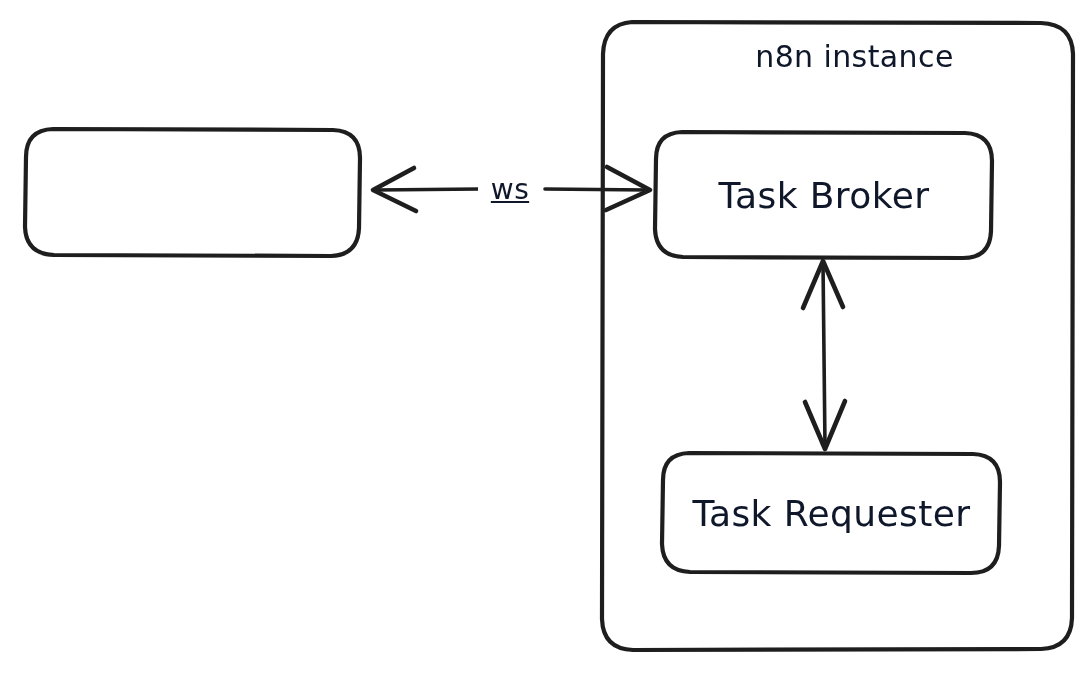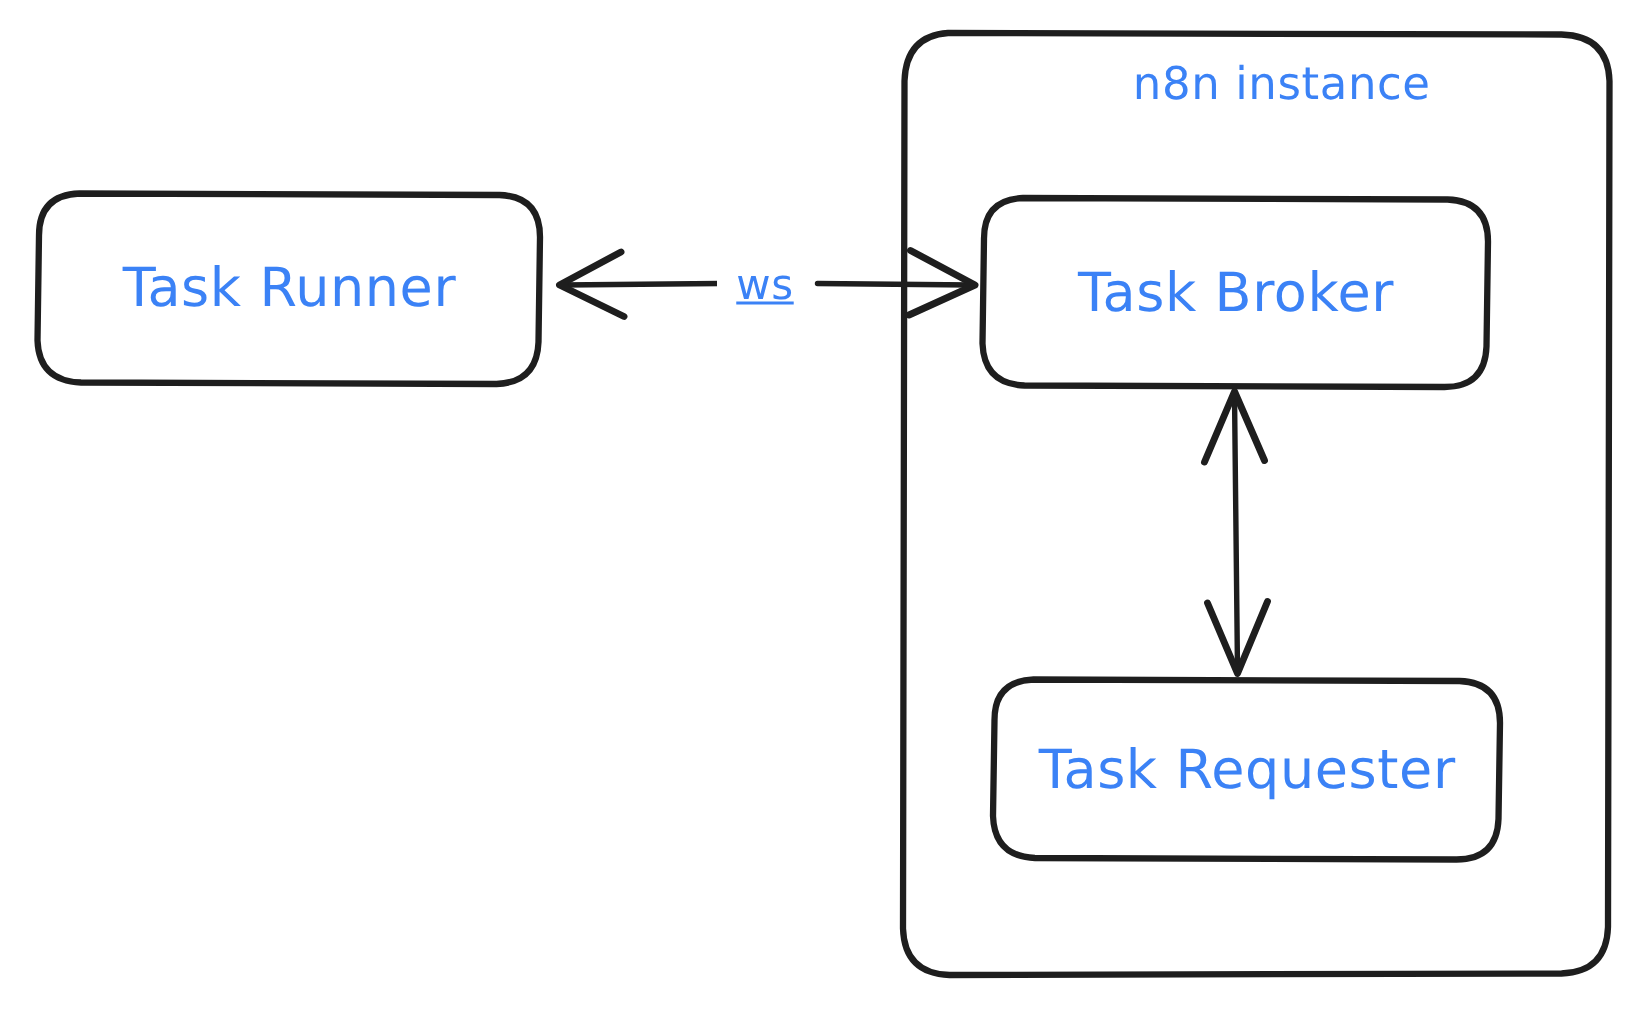--- a/index.html
+++ b/index.html
@@ -47,21 +47,21 @@
     stroke-width: 4.6;
     stroke-linecap: round;
     stroke-linejoin: round;
   }
   .node-label {
     position: absolute;
     display: flex;
     align-items: center;
     justify-content: center;
     text-align: center;
-    color: #3b82f6;
+    color: #0f172a;
     font-family: "DejaVu Sans", sans-serif;
     font-weight: 400;
     white-space: nowrap;
     letter-spacing: 0.4px;
     user-select: none;
   }
   #label-task-runner {
     left: 25px;  top: 129px;
     width: 336px; height: 127px;
     font-size: 36px;
@@ -164,21 +164,20 @@
 
       <path class="arrow-head" d="M 803 308 L 823 261 L 843 307"></path>
 
       <path class="arrow-head" d="M 805 402 L 825 449 L 845 401"></path>
     </g>
 
   </svg>
 
   <div class="node-label" id="label-container-title">n8n instance</div>
 
-  <div class="node-label" id="label-task-runner">Task Runner</div>
 
   <div class="node-label" id="label-task-broker">Task Broker</div>
 
   <div class="node-label" id="label-task-requester">Task Requester</div>
 
   <div class="node-label" id="label-ws">ws</div>
 
 </div>
 
 </body></html>

